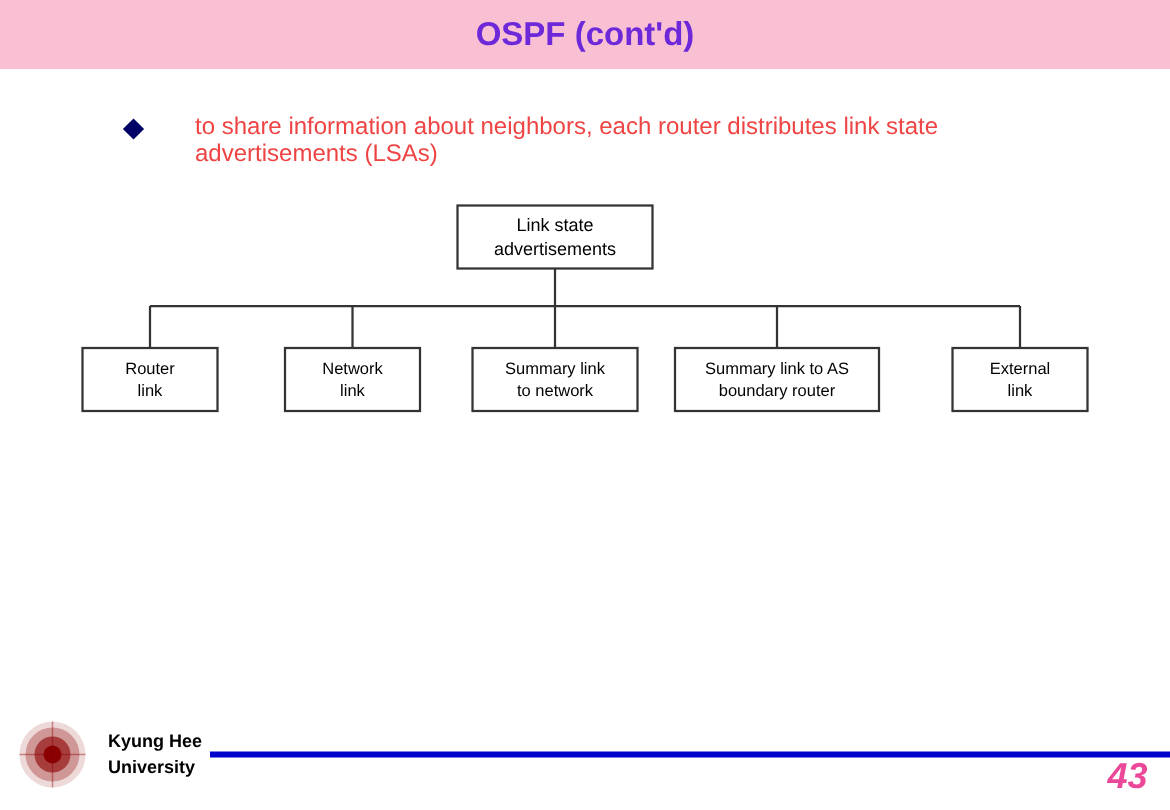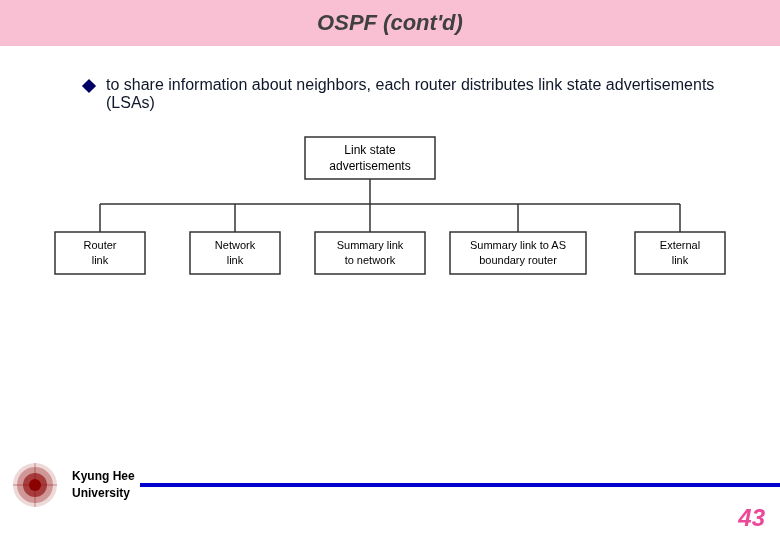--- a/index.html
+++ b/index.html
@@ -23,22 +23,21 @@
       background: #f9c0d4;
       text-align: center;
       padding: 10px 20px;
       margin: 0;
       border: none;
     }
 
     .title-text {
       font-size: 22px;
       font-weight: bold;
-      color: #404040;
-      font-style: italic;
+      color: #6d28d9;
     }
 
     .content {
       padding: 20px 50px;
     }
 
     .main-bullet {
       display: flex;
       align-items: flex-start;
       margin-top: 15px;
@@ -54,21 +53,22 @@
       margin-top: 4px;
       flex-shrink: 0;
     }
 
     .sub-bullet {
       display: flex;
       align-items: flex-start;
       margin-top: 10px;
       margin-left: 34px;
       font-size: 16px;
-      color: #0f172a;
+      color: #ef4444;
+      gap: 24px;
     }
 
     .diamond {
       width: 10px;
       height: 10px;
       background: #000066;
       transform: rotate(45deg);
       margin-right: 12px;
       margin-top: 5px;
       flex-shrink: 0;
@@ -83,21 +83,21 @@
     }
 
     svg.diagram-svg {
       width: 700px;
       height: 160px;
     }
 
     
     .footer {
       position: absolute;
-      bottom: 18px;
+      bottom: 0;
       left: 0;
       right: 0;
       display: flex;
       align-items: center;
     }
 
     .footer-logo {
       width: 70px;
       height: 55px;
       display: flex;

